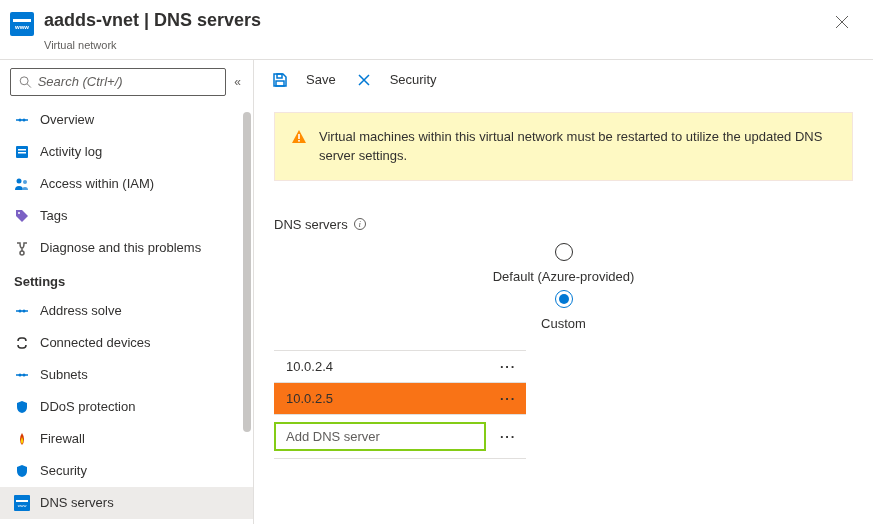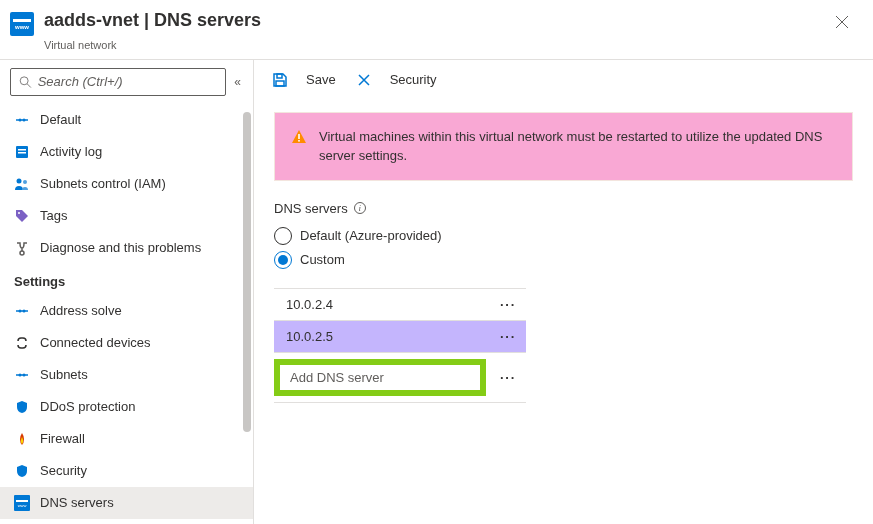--- a/index.html
+++ b/index.html
@@ -30,40 +30,40 @@
     .nav-item.active { background: #edebe9; }
     .nav-icon { width: 16px; height: 16px; flex-shrink: 0; display: flex; align-items: center; justify-content: center; }
     .nav-section { padding: 10px 14px 6px; font-size: 13px; font-weight: 600; color: #323130; }
     
     .main { flex: 1; display: flex; flex-direction: column; overflow: hidden; }
     .toolbar { display: flex; align-items: center; padding: 8px 16px; gap: 16px; }
     .tool-btn { display: flex; align-items: center; gap: 18px; font-size: 13px; color: #323130; cursor: pointer; padding: 4px 2px; }
     .tool-btn svg { width: 16px; height: 16px; }
     
     .content { padding: 12px 20px; flex: 1; overflow-y: auto; }
-    .alert { background: #f9a8d4; border: 1px solid #f3e5de; padding: 14px 16px; display: flex; gap: 12px; margin-bottom: 20px; font-size: 13px; line-height: 1.5; }
+    .alert { background: #fef9c3; border: 1px solid #f3e5de; padding: 14px 16px; display: flex; gap: 12px; margin-bottom: 36px; font-size: 13px; line-height: 1.5; }
     .alert-icon { flex-shrink: 0; margin-top: 2px; }
     
     .section-label { display: flex; align-items: center; gap: 6px; font-size: 13px; margin-bottom: 8px; }
     .info-icon { width: 12px; height: 12px; border: 1px solid #605e5c; border-radius: 50%; display: inline-flex; align-items: center; justify-content: center; font-size: 9px; color: #605e5c; font-style: italic; font-family: serif; }
     
     .radio-group { margin-bottom: 16px; }
-    .radio-item { display: flex; align-items: center; gap: 8px; padding: 3px 0; cursor: pointer; font-size: 13px; }
+    .radio-item { display: flex; align-items: center; gap: 8px; padding: 3px 0; cursor: pointer; font-size: 13px; flex-direction: column; }
     .radio-circle { width: 18px; height: 18px; border: 1px solid #323130; border-radius: 50%; display: flex; align-items: center; justify-content: center; }
     .radio-circle.checked { border-color: #0078d4; }
     .radio-dot { width: 10px; height: 10px; background: #0078d4; border-radius: 50%; }
     
     .dns-list { width: 252px; }
     .dns-row { display: flex; align-items: center; border-bottom: 1px solid #e1dfdd; }
     .dns-row:first-child { border-top: 1px solid #e1dfdd; }
     .dns-cell { flex: 1; padding: 8px 12px; font-size: 13px; }
-    .dns-row.selected { background: #c4b5fd; justify-content: space-between; }
+    .dns-row.selected { background: #f97316; justify-content: space-between; }
     .dns-more { padding: 8px 10px; cursor: pointer; font-weight: bold; letter-spacing: 1px; color: #323130; }
     .dns-input-row { display: flex; align-items: center; padding-top: 6px; border-bottom: 1px solid #e1dfdd; padding-bottom: 6px;}
-    .dns-input { flex: 1; border: 6px solid #84cc16; padding: 5px 10px; font-size: 13px; margin-right: 4px; outline: none; }
+    .dns-input { flex: 1; border: 2px solid #84cc16; padding: 5px 10px; font-size: 13px; margin-right: 4px; outline: none; }
     .dns-input::placeholder { color: #605e5c; }
   </style>
 </head>
 <body>
 
 <div class="header">
   <div class="header-icon">
     <svg viewBox="0 0 24 24">
         <rect width="24" height="24" rx="2" fill="#0078d4"></rect>
         <rect x="3" y="7" width="18" height="3" fill="#fff"></rect>
@@ -95,42 +95,42 @@
     </div>
     <div class="nav-scroll">
       <div class="nav-item">
         <span class="nav-icon">
             <svg width="16" height="16" viewBox="0 0 16 16">
               <path d="M2 8 L5 8 M7 8 L9 8 M11 8 L14 8" stroke="#0078d4" stroke-width="1.5"></path>
               <circle cx="6" cy="8" r="1.5" fill="#0078d4"></circle>
               <circle cx="10" cy="8" r="1.5" fill="#0078d4"></circle>
             </svg>
           </span>
-        <span>Default</span>
+        <span>Overview</span>
       </div>
       <div class="nav-item">
         <span class="nav-icon">
             <svg width="16" height="16" viewBox="0 0 16 16">
               <rect x="2" y="2" width="12" height="12" rx="1" fill="#0078d4"></rect>
               <rect x="4" y="5" width="8" height="1.5" fill="#fff"></rect>
               <rect x="4" y="8" width="8" height="1.5" fill="#fff"></rect>
             </svg>
           </span>
         <span>Activity log</span>
       </div>
       <div class="nav-item">
         <span class="nav-icon">
             <svg width="16" height="16" viewBox="0 0 16 16">
               <circle cx="5" cy="5" r="2.5" fill="#0078d4"></circle>
               <path d="M1 14 Q1 10 5 10 Q9 10 9 14" fill="#0078d4"></path>
               <circle cx="11" cy="6" r="2" fill="#50a0e0"></circle>
               <path d="M8 14 Q8 11 11 11 Q14 11 14 14" fill="#50a0e0"></path>
             </svg>
           </span>
-        <span>Subnets control (IAM)</span>
+        <span>Access within (IAM)</span>
       </div>
       <div class="nav-item">
         <span class="nav-icon">
             <svg width="16" height="16" viewBox="0 0 16 16">
               <path d="M2 2 L8 2 L14 8 L8 14 L2 8 Z" fill="#7b61c4"></path>
               <circle cx="5" cy="5" r="1" fill="#fff"></circle>
             </svg>
           </span>
         <span>Tags</span>
       </div>

